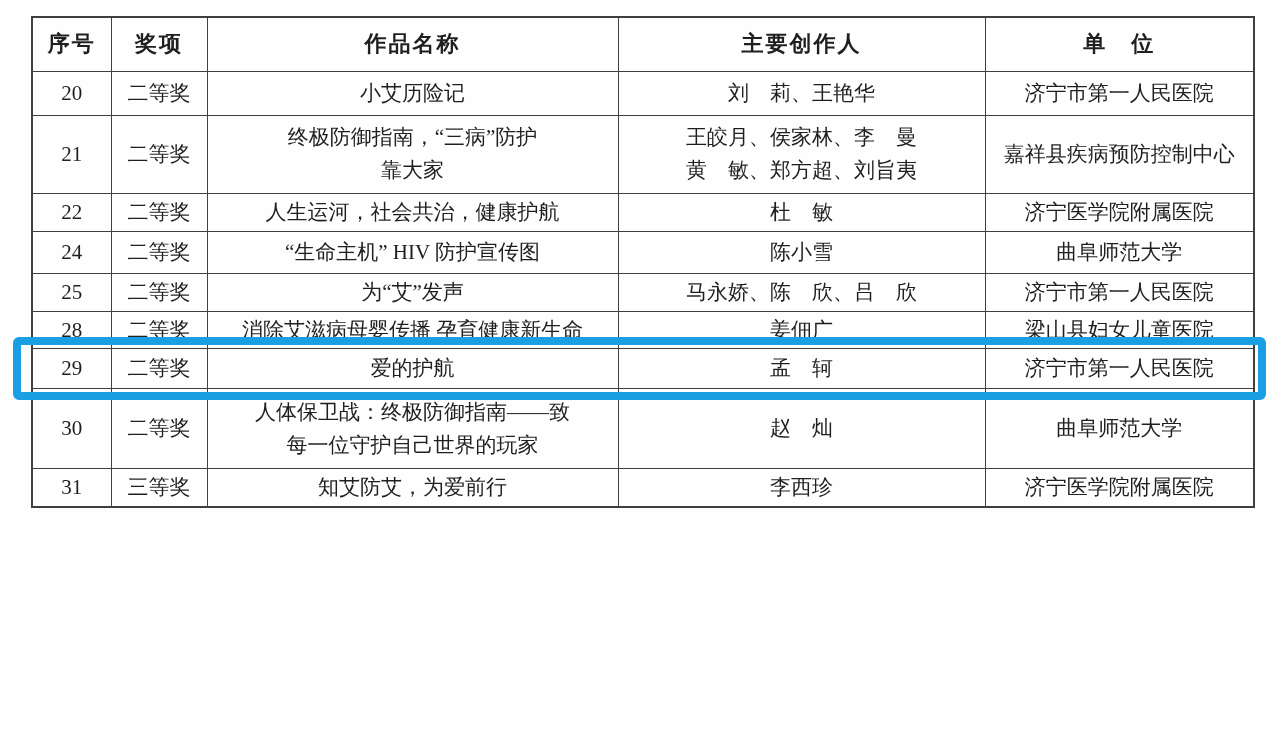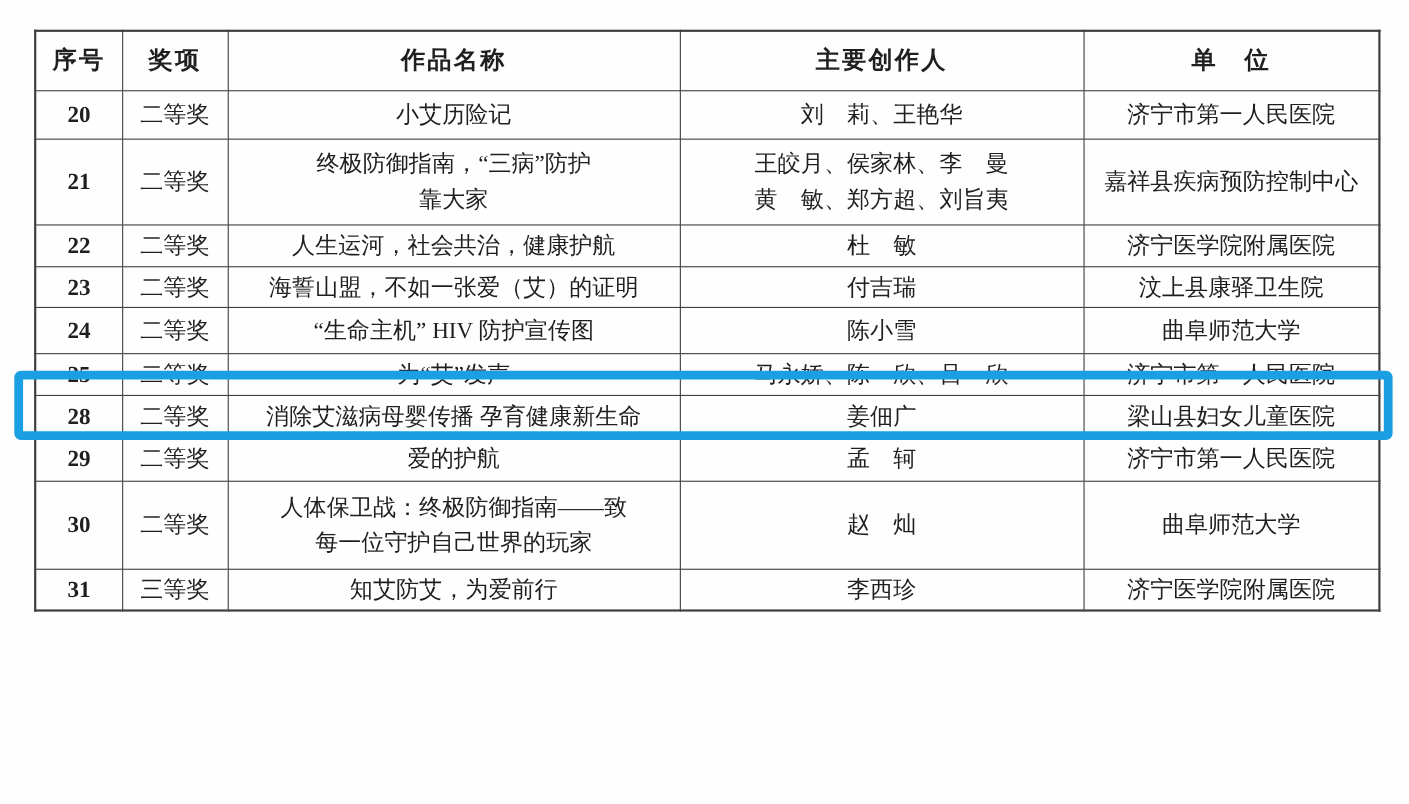--- a/index.html
+++ b/index.html
@@ -13,21 +13,21 @@
   body {
     background: var(--bg);
     font-family: "Liberation Serif", "DejaVu Serif", serif;
     color: var(--text);
     position: relative;
     overflow: hidden;
   }
   .page { position: absolute; inset: 0; }
   table.awards {
     position: absolute;
-    left: 31px; top: 27px;
+    left: 31px; top: 16px;
     width: 1222px;
     border-collapse: collapse;
     table-layout: fixed;
   }
   table.awards, table.awards td, table.awards th {
     border: 1px solid var(--line);
   }
   table.awards { border: 2px solid var(--line); }
   table.awards th, table.awards td {
     text-align: center;
@@ -36,21 +36,21 @@
     line-height: 1.55;
     padding: 2px 6px;
     white-space: pre-line;
     overflow: hidden;
   }
   table.awards th {
     font-weight: bold;
     font-size: 22px;
     letter-spacing: 2px;
   }
-  td.cell-no { font-weight: bold; font-size: 20px; letter-spacing: 0; }
+  td.cell-no { font-weight: normal; font-size: 20px; letter-spacing: 0; }
   .highlight-box {
     position: absolute;
     left: 13px; top: 337px;
     width: 1253px; height: 63px;
     border: 8px solid var(--accent);
     border-radius: 6px;
     pointer-events: none;
     background: transparent;
   }
 </style>
@@ -91,27 +91,20 @@
 黄　敏、郑方超、刘旨夷</td>
       <td>嘉祥县疾病预防控制中心</td>
     </tr>
     <tr style="height:38px">
       <td class="cell-no">22</td>
       <td>二等奖</td>
       <td>人生运河，社会共治，健康护航</td>
       <td>杜　敏</td>
       <td>济宁医学院附属医院</td>
     </tr>
-    <tr style="height:36px">
-      <td class="cell-no">23</td>
-      <td>二等奖</td>
-      <td>海誓山盟，不如一张爱（艾）的证明</td>
-      <td>付吉瑞</td>
-      <td>汶上县康驿卫生院</td>
-    </tr>
     <tr style="height:42px">
       <td class="cell-no">24</td>
       <td>二等奖</td>
       <td>“生命主机” HIV 防护宣传图</td>
       <td>陈小雪</td>
       <td>曲阜师范大学</td>
     </tr>
     <tr style="height:38px">
       <td class="cell-no">25</td>
       <td>二等奖</td>

